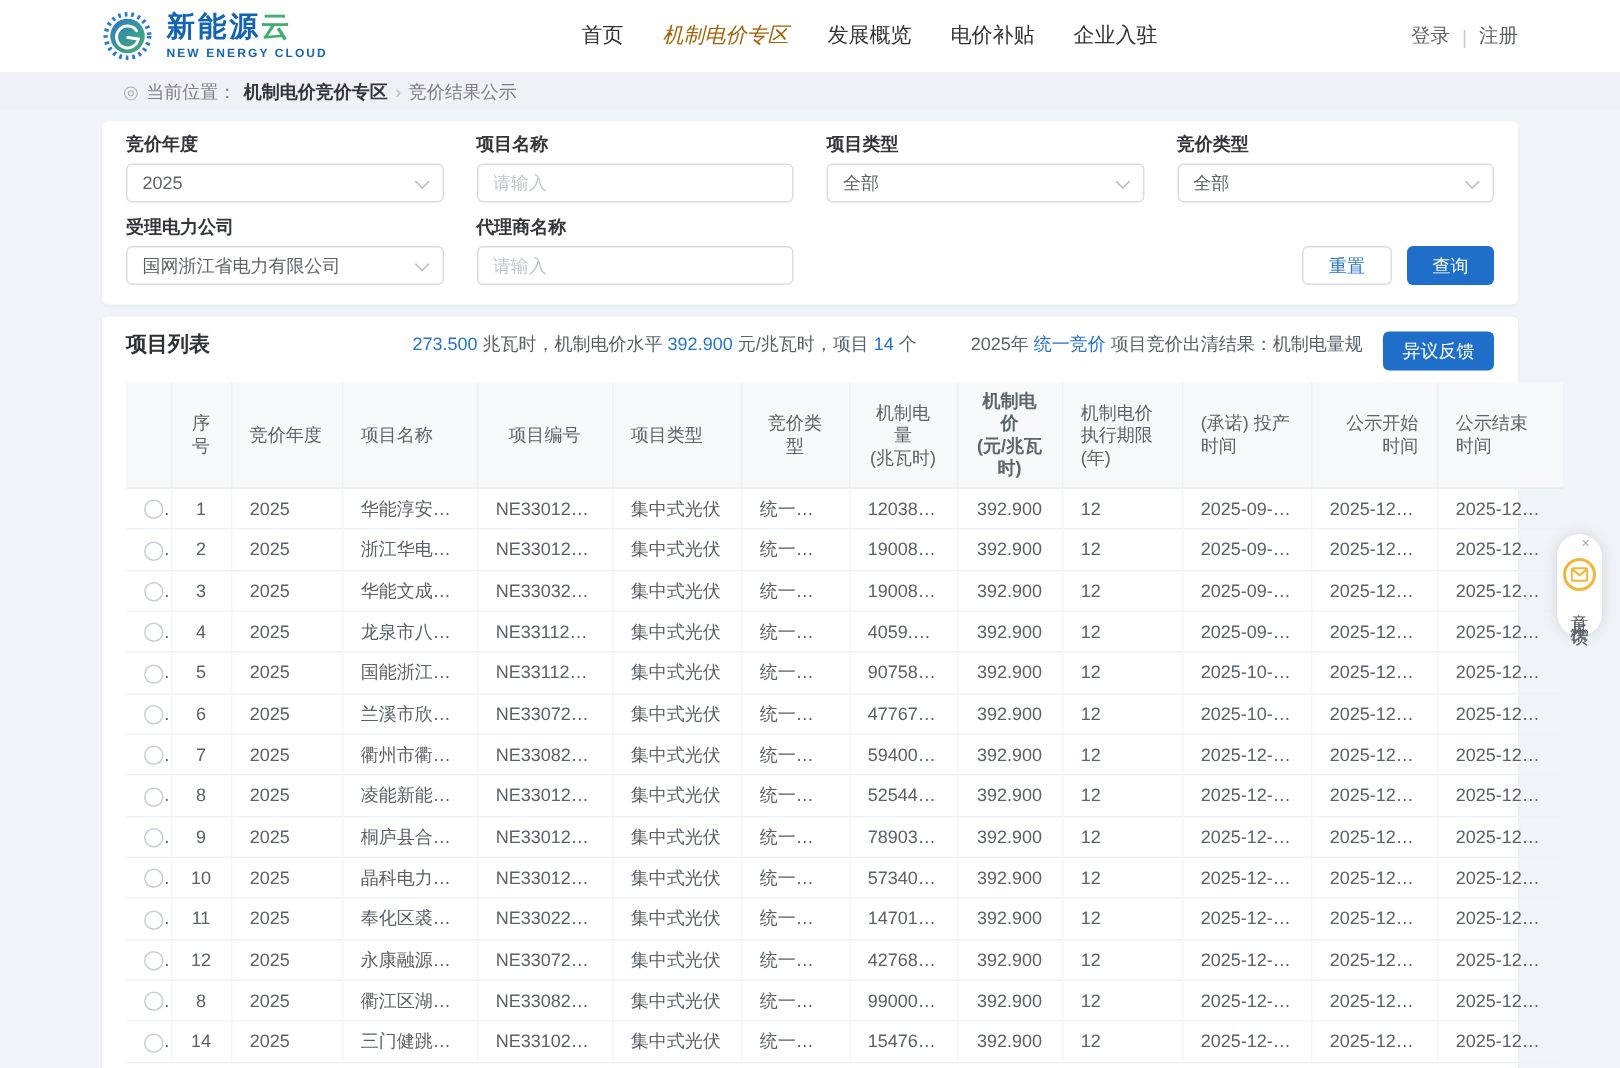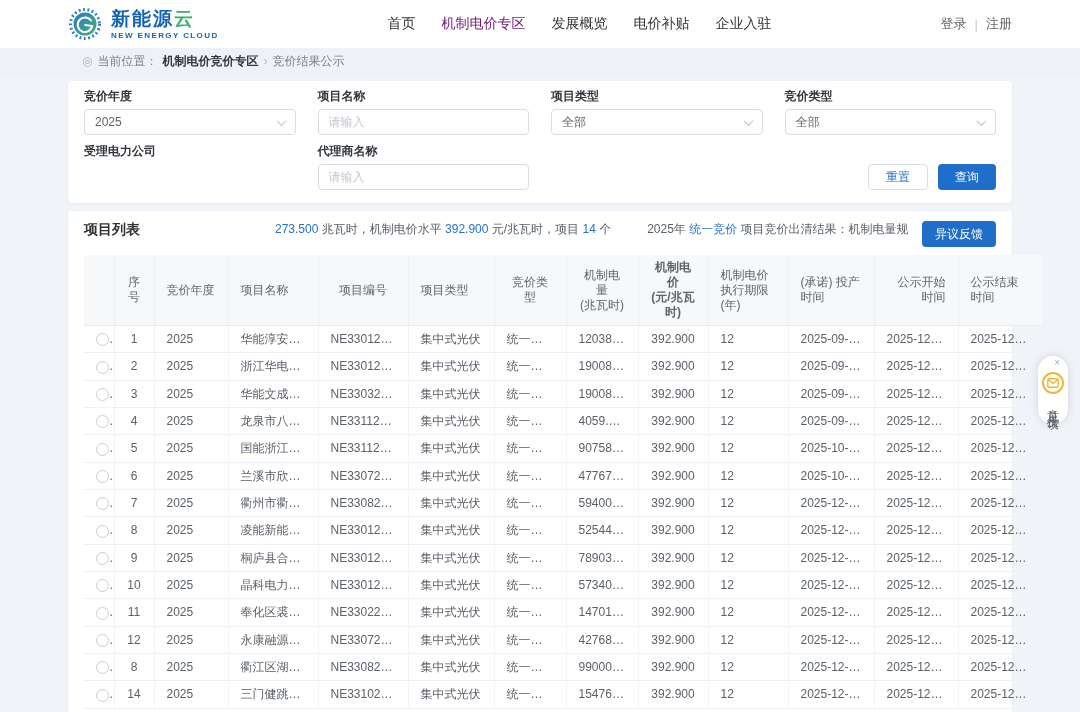--- a/index.html
+++ b/index.html
@@ -15,21 +15,21 @@
   
   .top-header { height: 48px; background: #fff; }
   .header-inner { display: flex; align-items: center; height: 100%; }
   .logo { display: flex; align-items: center; gap: 9px; flex: none; cursor: pointer; }
   .logo-text { display: flex; flex-direction: column; }
   .logo-cn { font-size: 19px; font-weight: bold; color: #1464b4; letter-spacing: 2px; line-height: 1; }
   .logo-cn .cloud { color: #3fae6e; }
   .logo-en { font-size: 8px; font-weight: bold; color: #1464b4; letter-spacing: 1.4px; margin-top: 3px; }
   .main-nav { display: flex; gap: 26px; margin: 0 auto; }
   .nav-item { font-size: 14px; color: #333; cursor: pointer; }
-  .nav-item.active { color: #701a75; }
+  .nav-item.active { color: #a16207; font-style: italic; }
   .auth { font-size: 13px; color: #606266; display: flex; gap: 8px; align-items: center; flex: none; }
   .auth-link { cursor: pointer; }
   .auth-divider { color: #c4c9d0; }
 
   
   .breadcrumb-bar { height: 26px; background: #eef1f6; }
   .bc-inner { display: flex; align-items: center; height: 26px; font-size: 12px; color: #7a8088; gap: 5px; padding-left: 14px; }
   .loc-icon { color: #a9b0b9; font-size: 12px; }
   .bc-section { color: #32373d; font-weight: bold; cursor: pointer; }
   .bc-sep { color: #b5bac2; }
@@ -173,20 +173,24 @@
         </div>
         <div class="field" style="grid-area: 1 / 4;">
           <div class="field-label">竞价类型</div>
           <div class="select-box">
             <span class="select-value">全部</span>
             <span class="caret"></span>
           </div>
         </div>
         <div class="field" style="grid-area: 2 / 1;">
           <div class="field-label">受理电力公司</div>
+          <div class="select-box">
+            <span class="select-value">国网浙江省电力有限公司</span>
+            <span class="caret"></span>
+          </div>
         </div>
         <div class="field" style="grid-area: 2 / 2;"><div class="field-label">代理商名称</div><input class="text-input" placeholder="请输入" style=""></div>
       </div>
   </section>
 
   <section class="card table-card">
     <div class="list-header">
       <span class="list-title">项目列表</span>
       <div class="announcement"><span class="hl">273.500</span><span> 兆瓦时，机制电价水平 </span><span class="hl">392.900</span><span> 元/兆瓦时，项目 </span><span class="hl">14</span><span> 个</span><span>　　　2025年 </span><span class="hl">统一竞价</span><span> 项目竞价出清结果：机制电量规模 </span></div>
       <button class="btn-feedback">异议反馈</button>

